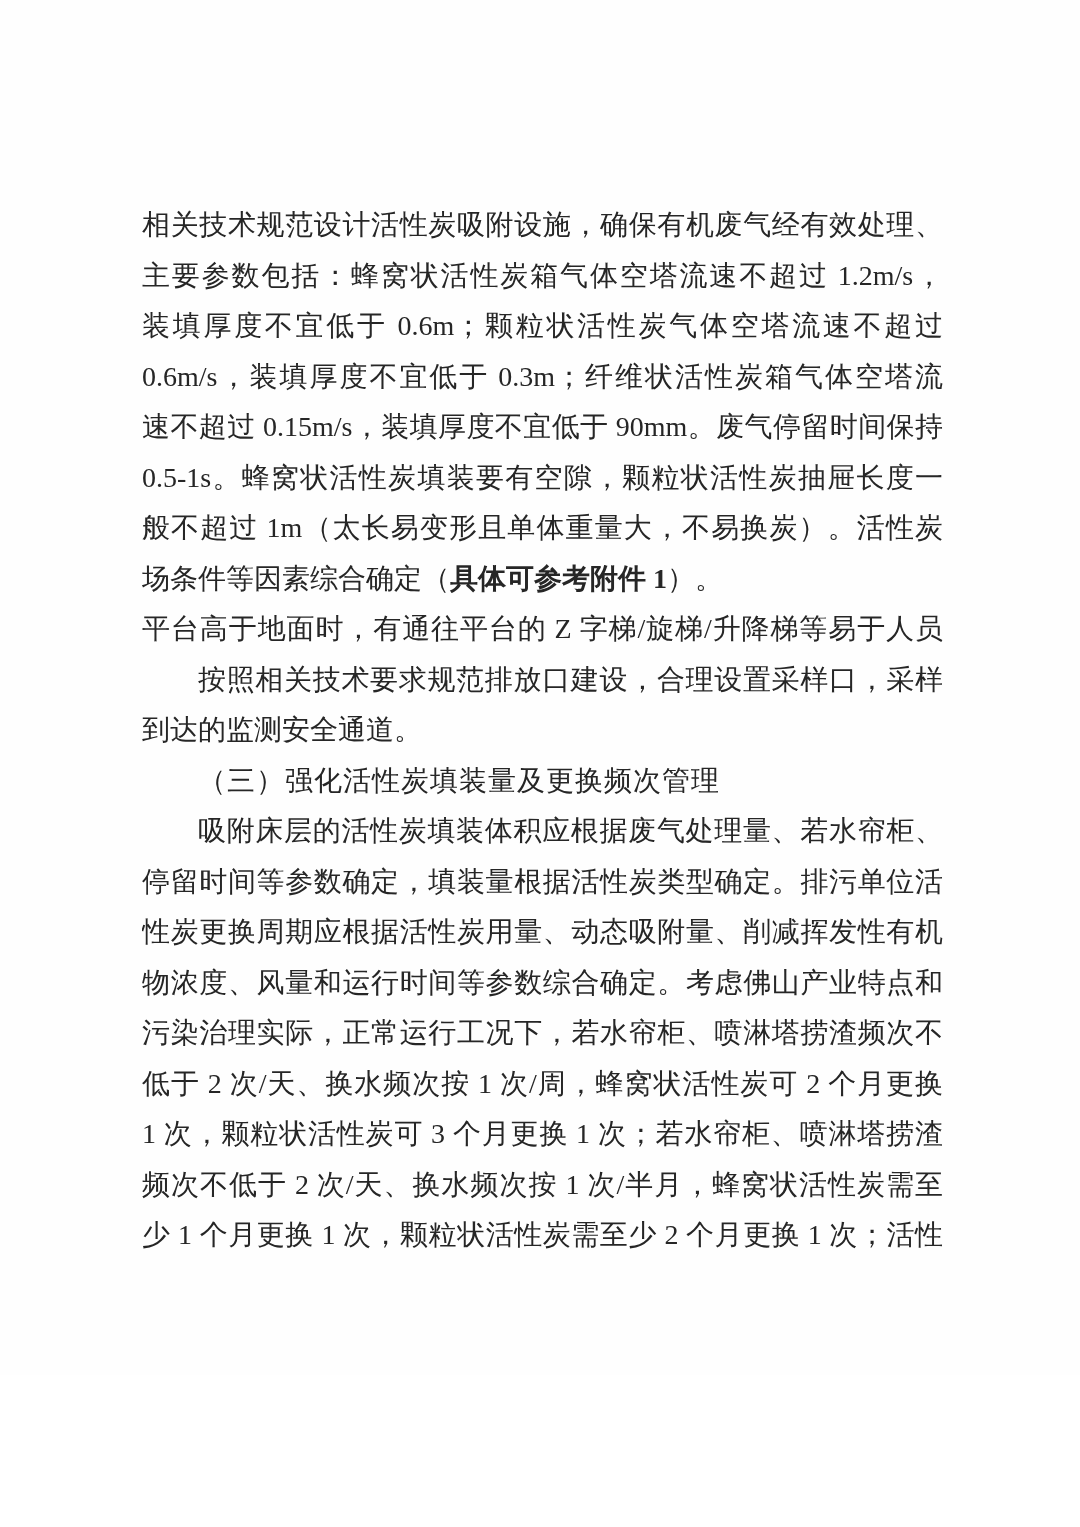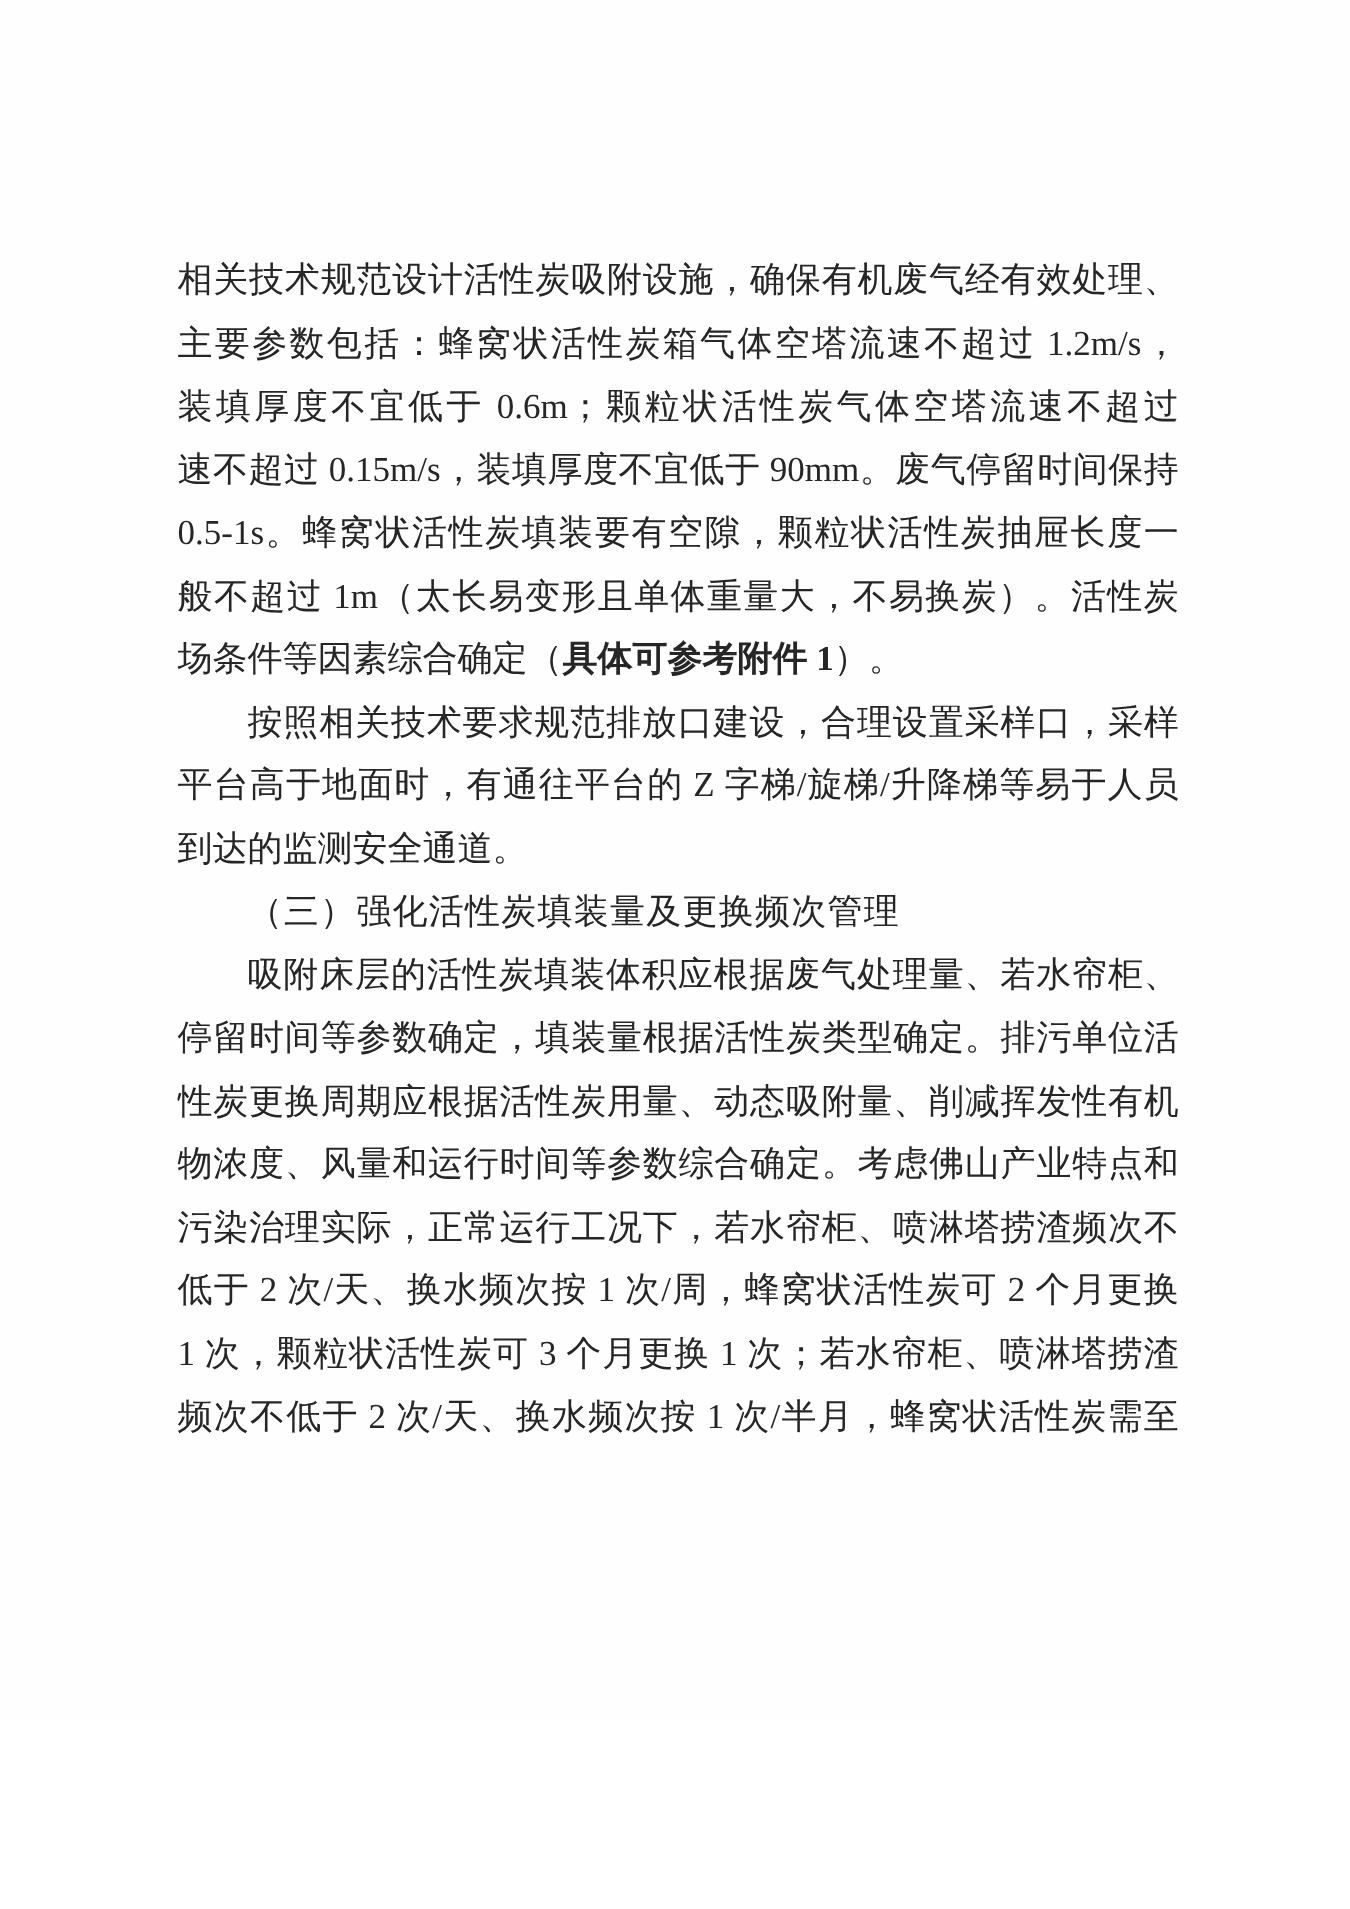--- a/index.html
+++ b/index.html
@@ -58,37 +58,39 @@
 </head>
 <body>
 
 <div class="page">
 
   <div class="doc-content">
 
     <div class="line">相关技术规范设计活性炭吸附设施，确保有机废气经有效处理、</div>
     <div class="line">主要参数包括：蜂窝状活性炭箱气体空塔流速不超过 1.2m/s，</div>
     <div class="line">装填厚度不宜低于 0.6m；颗粒状活性炭气体空塔流速不超过</div>
+    <div class="line">0.6m/s，装填厚度不宜低于 0.3m；纤维状活性炭箱气体空塔流</div>
     <div class="line">速不超过 0.15m/s，装填厚度不宜低于 90mm。废气停留时间保持</div>
     <div class="line">0.5-1s。蜂窝状活性炭填装要有空隙，颗粒状活性炭抽屉长度一</div>
     <div class="line">般不超过 1m（太长易变形且单体重量大，不易换炭）。活性炭</div>
     <div class="line flush"><span>场条件等因素综合确定（</span><span class="bold">具体可参考附件 1</span><span>）。</span></div>
 
+    <div class="line">平台高于地面时，有通往平台的 Z 字梯/旋梯/升降梯等易于人员</div>
     <div class="line indent">按照相关技术要求规范排放口建设，合理设置采样口，采样</div>
-    <div class="line">平台高于地面时，有通往平台的 Z 字梯/旋梯/升降梯等易于人员</div>
     <div class="line flush">到达的监测安全通道。</div>
 
     <div class="line flush indent heading">（三）强化活性炭填装量及更换频次管理</div>
 
     <div class="line indent">吸附床层的活性炭填装体积应根据废气处理量、若水帘柜、</div>
     <div class="line">停留时间等参数确定，填装量根据活性炭类型确定。排污单位活</div>
     <div class="line">性炭更换周期应根据活性炭用量、动态吸附量、削减挥发性有机</div>
     <div class="line">物浓度、风量和运行时间等参数综合确定。考虑佛山产业特点和</div>
     <div class="line">污染治理实际，正常运行工况下，若水帘柜、喷淋塔捞渣频次不</div>
     <div class="line">低于 2 次/天、换水频次按 1 次/周，蜂窝状活性炭可 2 个月更换</div>
     <div class="line">1 次，颗粒状活性炭可 3 个月更换 1 次；若水帘柜、喷淋塔捞渣</div>
     <div class="line">频次不低于 2 次/天、换水频次按 1 次/半月，蜂窝状活性炭需至</div>
+    <div class="line">少 1 个月更换 1 次，颗粒状活性炭需至少 2 个月更换 1 次；活性</div>
 
   </div>
 
   <div class="footer">— 4 —</div>
 
 </div>
 
 </body></html>

